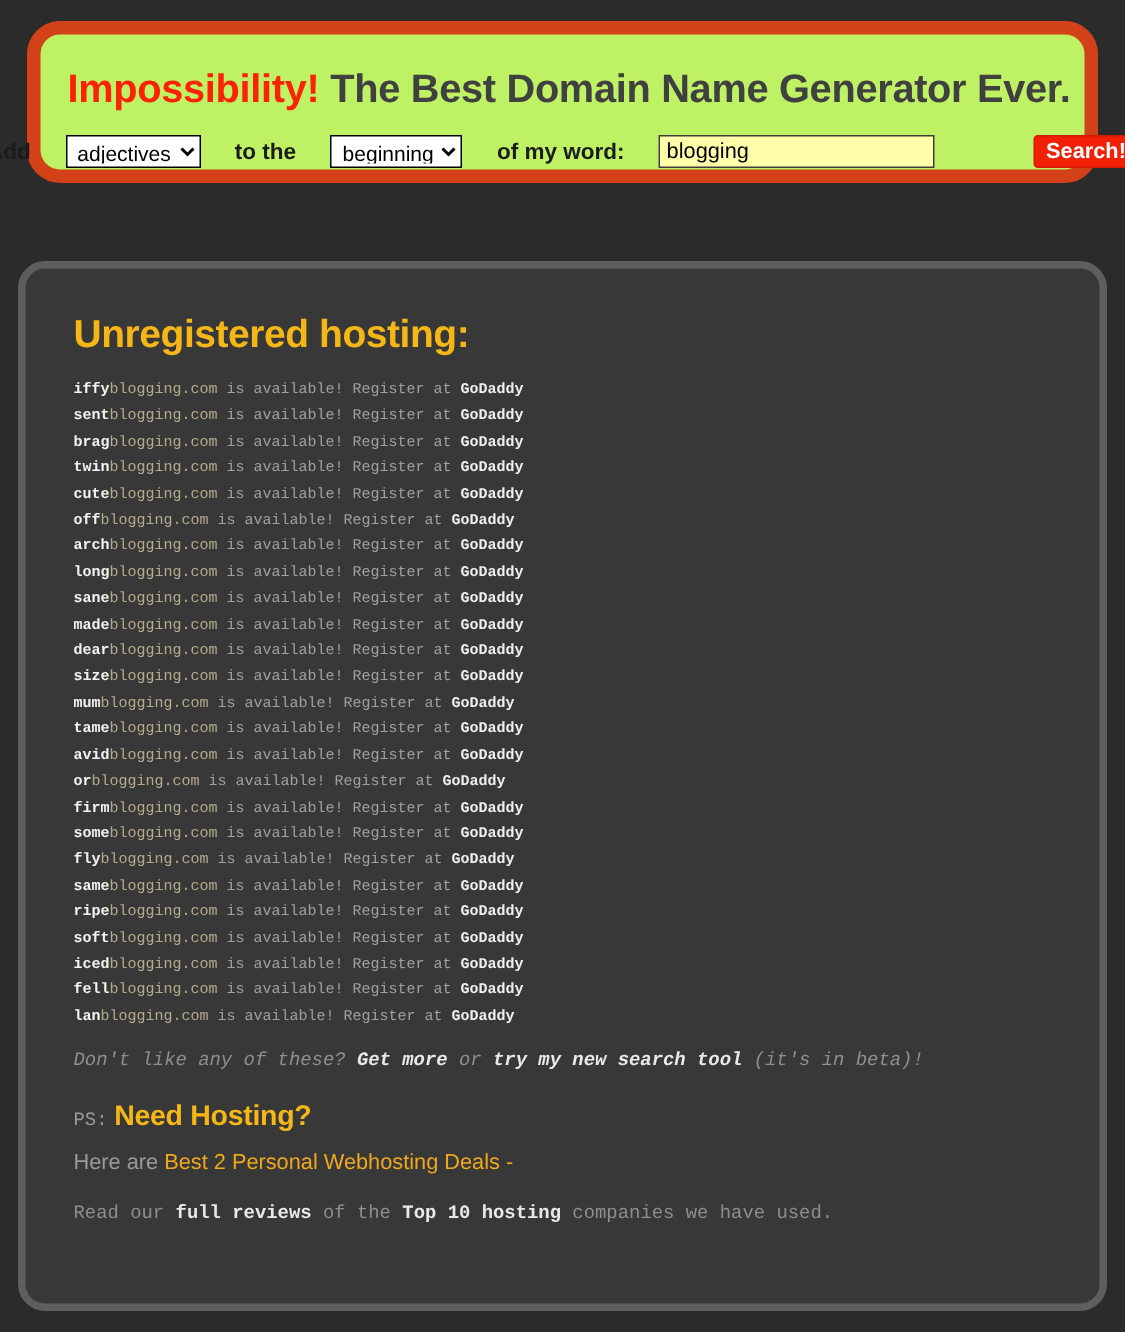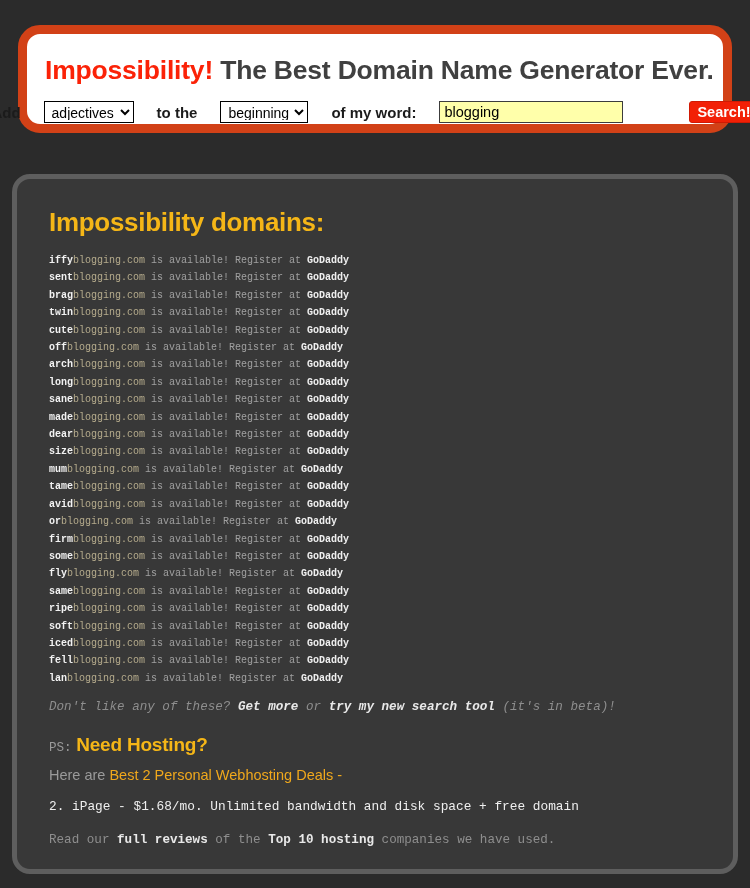--- a/index.html
+++ b/index.html
@@ -12,25 +12,25 @@
     height: 888px;
     background: #2b2b2b;
     font-family: "Liberation Sans", sans-serif;
     overflow: hidden;
   }
 
   
   .search-panel-outer {
     position: absolute;
     left: 18px;
-    top: 25px;
+    top: 14px;
     width: 714px;
     height: 108px;
     box-sizing: border-box;
-    background: #ffffff;
+    background: #bef264;
     border: 9px solid #d24117;
     border-radius: 22px;
   }
   .search-panel-inner {
     position: absolute;
     left: 0; top: 0; right: 0; bottom: 0;
     padding: 22px 18px 0 18px;
     box-sizing: border-box;
   }
   .headline {
@@ -220,21 +220,21 @@
       <input class="word-input" type="text" value="blogging" style="">
 
       <button class="search-btn">Search!</button>
     </div>
 
   </div>
 </div>
 
 <div class="results-panel">
 
-  <div class="results-title">Impossibility domains:</div>
+  <div class="results-title">Unregistered hosting:</div>
 
   <ul class="domain-list" id="domain-list">
       <li><span class="pfx">iffy</span><span class="root">blogging.com</span><span class="avail"> is available! Register at </span><span class="gd">GoDaddy</span></li>
       <li><span class="pfx">sent</span><span class="root">blogging.com</span><span class="avail"> is available! Register at </span><span class="gd">GoDaddy</span></li>
       <li><span class="pfx">brag</span><span class="root">blogging.com</span><span class="avail"> is available! Register at </span><span class="gd">GoDaddy</span></li>
       <li><span class="pfx">twin</span><span class="root">blogging.com</span><span class="avail"> is available! Register at </span><span class="gd">GoDaddy</span></li>
       <li><span class="pfx">cute</span><span class="root">blogging.com</span><span class="avail"> is available! Register at </span><span class="gd">GoDaddy</span></li>
       <li><span class="pfx">off</span><span class="root">blogging.com</span><span class="avail"> is available! Register at </span><span class="gd">GoDaddy</span></li>
       <li><span class="pfx">arch</span><span class="root">blogging.com</span><span class="avail"> is available! Register at </span><span class="gd">GoDaddy</span></li>
       <li><span class="pfx">long</span><span class="root">blogging.com</span><span class="avail"> is available! Register at </span><span class="gd">GoDaddy</span></li>
@@ -263,19 +263,18 @@
 
   <div class="ps-line">
     <span class="ps-label">PS:</span>
     <span class="ps-head">Need Hosting?</span>
   </div>
 
   <div class="here-line">
     <span class="grey">Here are </span><span class="gold">Best 2 Personal Webhosting Deals -</span>
   </div>
 
-  <div class="deal">2. iPage - $1.68/mo. Unlimited bandwidth and disk space + free domain</div>
 
   <div class="read-line">
     <span>Read our </span><a href="#" class="bold" style="text-decoration:none">full reviews</a><span> of the </span><a href="#" class="bold" style="text-decoration:none">Top 10 hosting</a><span> companies we have used.</span>
   </div>
 
 </div>
 
 </body></html>

